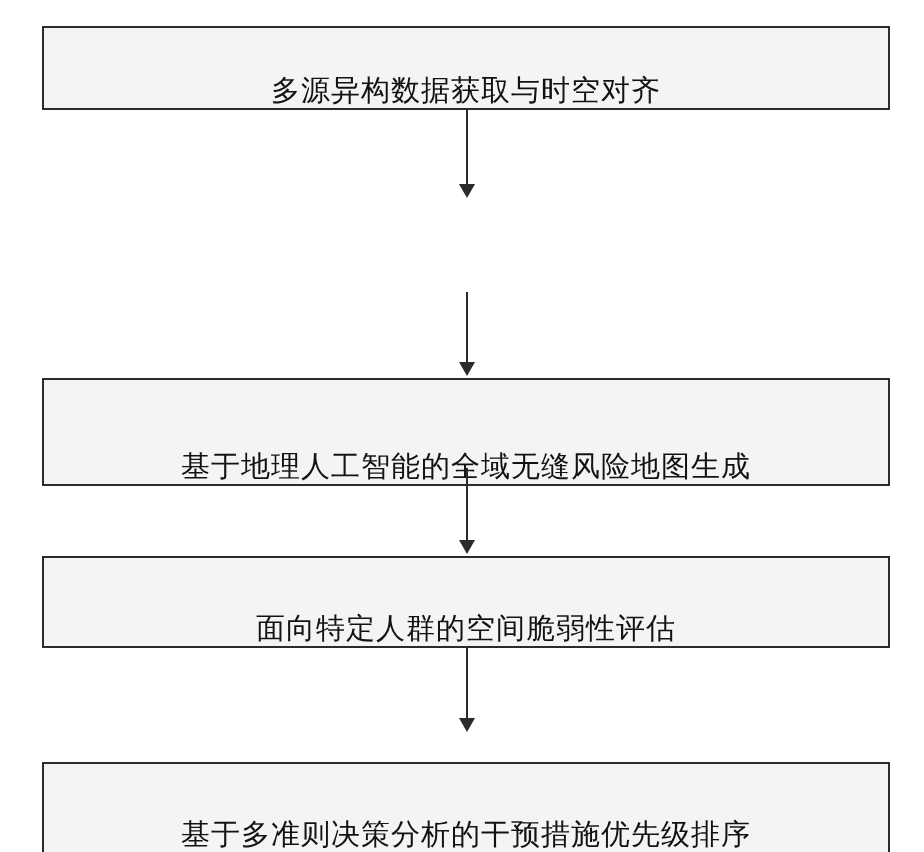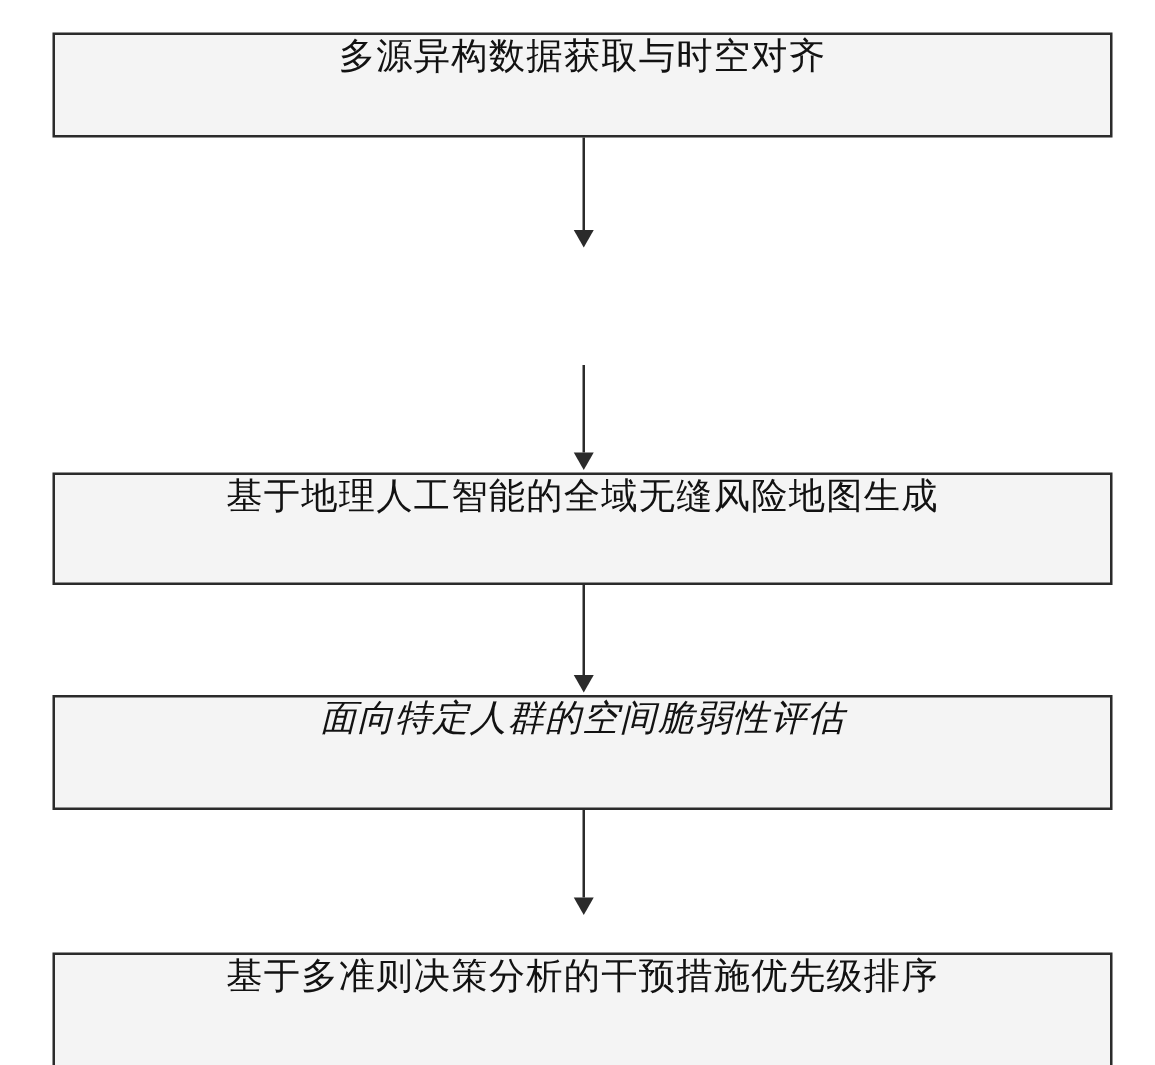--- a/index.html
+++ b/index.html
@@ -20,35 +20,35 @@
     height: 852px;
   }
   .node {
     position: absolute;
     left: 42px;
     width: 848px;
     box-sizing: border-box;
     border: 2px solid #2b2b2b;
     background: #f4f4f4;
     display: flex;
-    align-items: flex-start;
+    align-items: flex-end;
     justify-content: center;
     text-align: center;
   }
   .node-label {
     font-size: 29px;
     letter-spacing: 1px;
     line-height: 1.2;
     color: #121212;
     white-space: nowrap;
   }
   .n1 { top: 26px;  height: 84px; }
   .n2 { top: 200px; height: 92px; }
-  .n3 { top: 378px; height: 90px; }
-  .n4 { top: 556px; height: 92px; font-style: italic; }
+  .n3 { top: 378px; height: 108px; }
+  .n4 { top: 556px; height: 92px; }
   .n5 { top: 734px; height: 92px; margin-top: 28px; }
 
   .connector {
     position: absolute;
     left: 466px;
     width: 2px;
     background: #2b2b2b;
   }
   .c1 { top: 110px; height: 74px; }
   .c2 { top: 292px; height: 70px; }

